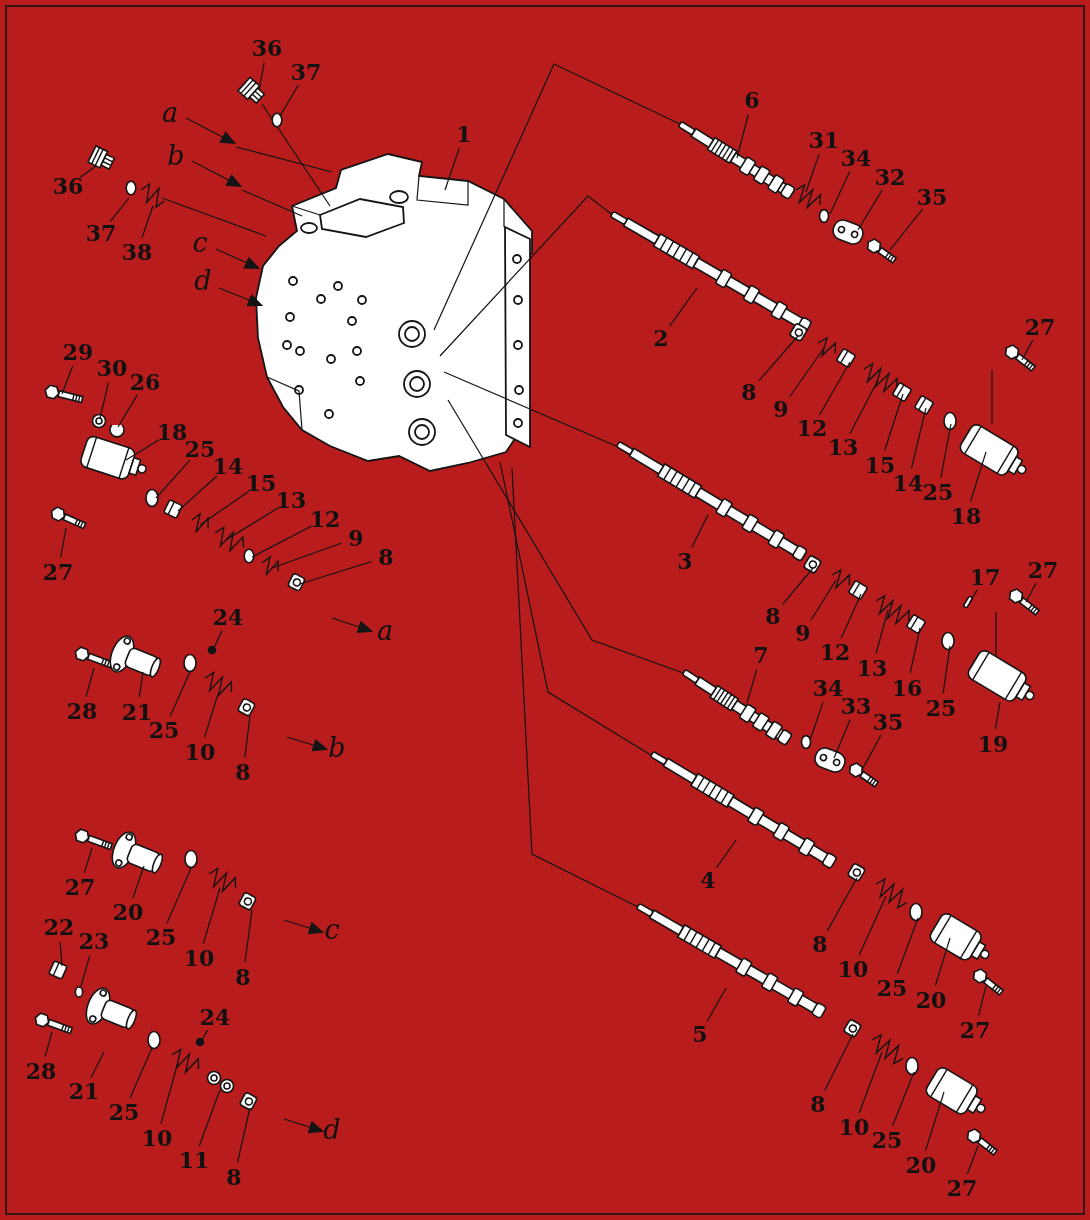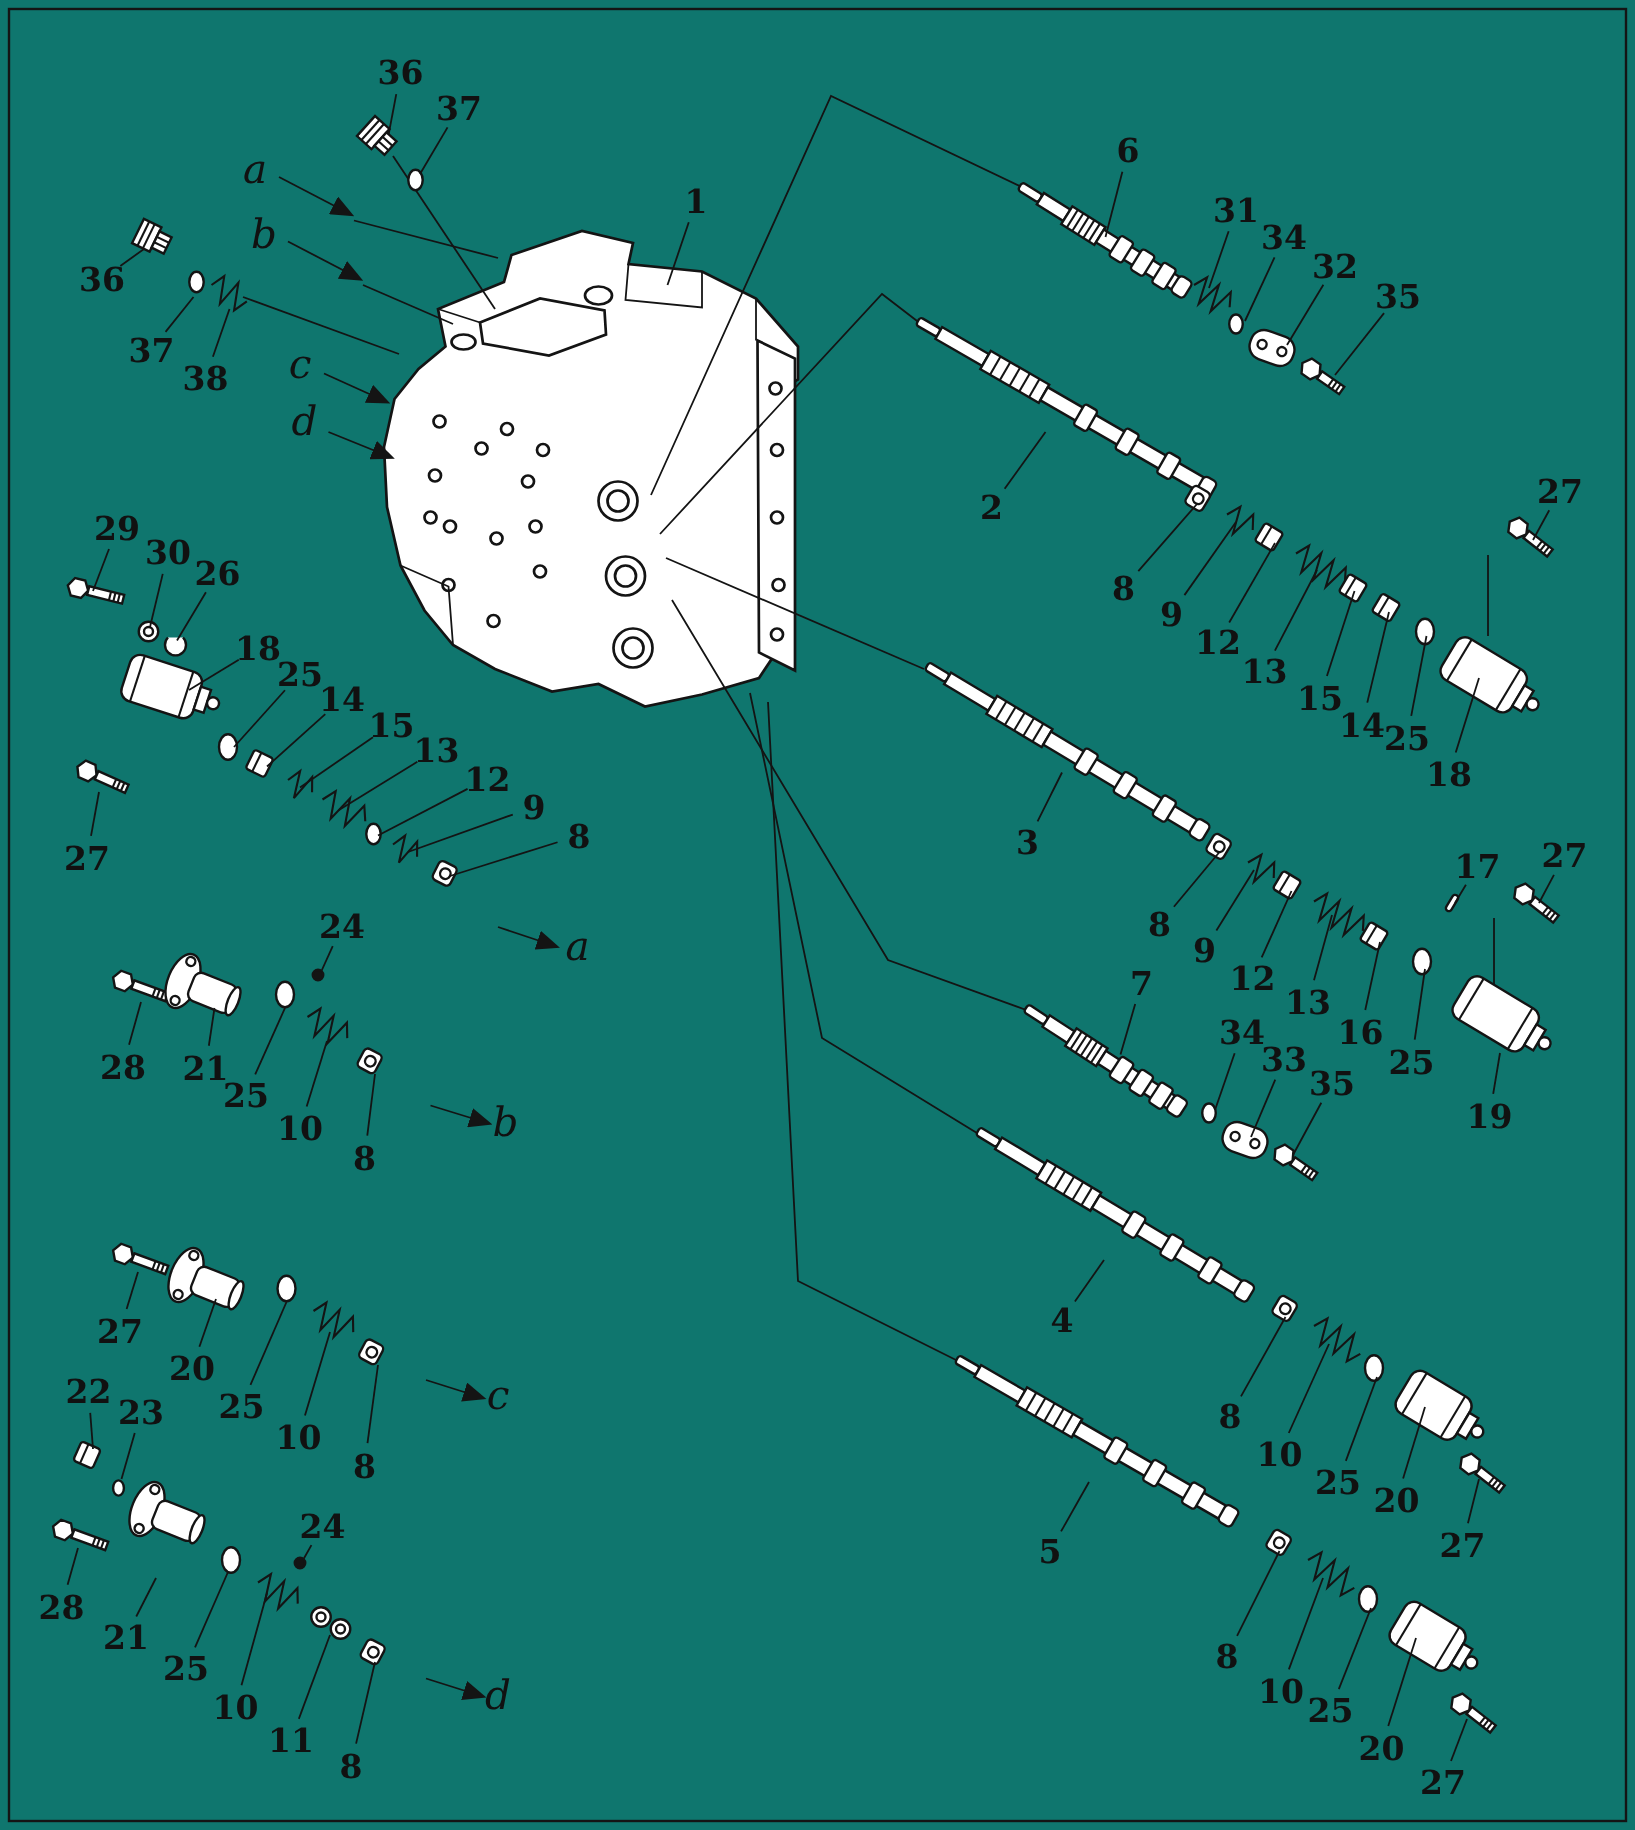--- a/index.html
+++ b/index.html
@@ -1,16 +1,16 @@
 <!DOCTYPE html>
 <html><head>
 <meta charset="utf-8">
 <style>
   html,body{margin:0;padding:0;background:#ffffff;}
-  #stage{position:relative;width:1090px;height:1220px;background:#0f766e;overflow:hidden;}
+  #stage{position:relative;width:1090px;height:1220px;background:#b91c1c;overflow:hidden;}
   svg{display:block;}
   .frame{fill:none;stroke:#141414;stroke-width:1.6;}
   #body-layer path, #body-layer ellipse, #body-layer circle{fill:#ffffff;stroke:#141414;stroke-width:1.8;}
   #body-layer .thin{stroke-width:1.2;fill:none;}
   #construction-layer polyline{fill:none;stroke:#141414;stroke-width:1.2;}
   #parts-layer rect, #parts-layer ellipse, #parts-layer circle, #parts-layer polygon, #parts-layer path{fill:#ffffff;stroke:#141414;stroke-width:1.6;}
   #parts-layer line, #parts-layer polyline{fill:none;stroke:#141414;stroke-width:1.4;}
   #leader-layer line, #leader-layer polyline{fill:none;stroke:#141414;stroke-width:1.2;}
   .callout{font-family:"DejaVu Serif","Liberation Serif",serif;font-size:22px;font-weight:bold;fill:#111;text-anchor:middle;}
   .callout.letter{font-size:27px;font-weight:normal;font-style:italic;}

